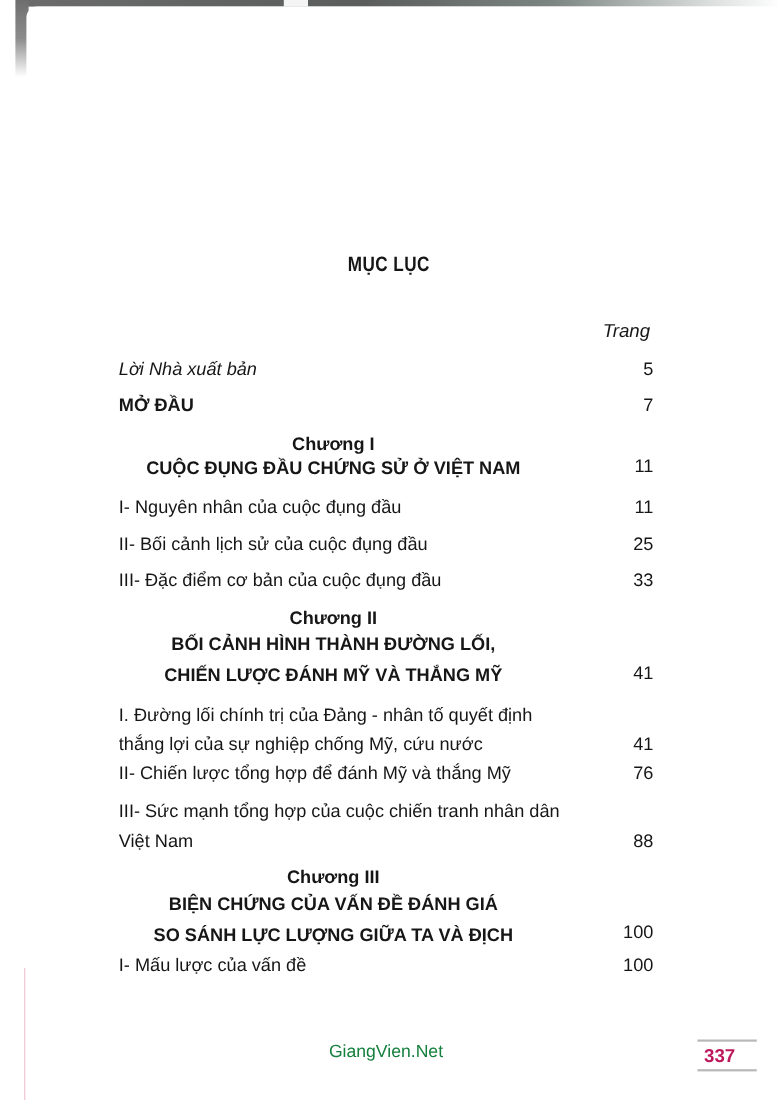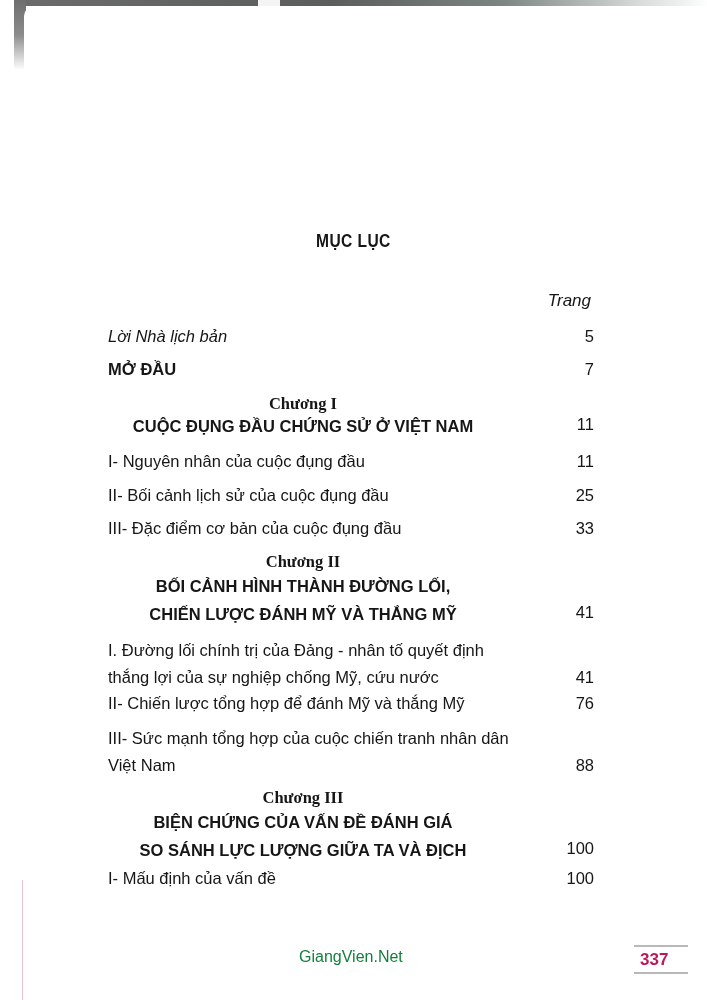--- a/index.html
+++ b/index.html
@@ -102,21 +102,20 @@
     .row.bold .label { font-weight: bold; }
 
     .chapter-label {
       position: absolute;
       left: 108px;
       width: 390px;
       text-align: center;
       font-weight: bold;
       font-size: 16.5px;
       line-height: 22px;
-      font-family: Liberation Serif, serif;
     }
     .chapter-title {
       position: absolute;
       left: 108px;
       width: 486px;
       font-weight: bold;
       font-size: 16.5px;
       line-height: 28px;
     }
     .chapter-title .title-lines {
@@ -172,21 +171,21 @@
 <div class="scan-top-edge"></div>
 <div class="scan-top-gap"></div>
 <div class="scan-left-edge"></div>
 <div class="page"></div>
 <div class="margin-line"></div>
 
 <div class="toc-title">MỤC LỤC</div>
 <div class="col-head">Trang</div>
 
 <div class="row italic" style="top:325px;">
-  <span class="label">Lời Nhà lịch bản</span>
+  <span class="label">Lời Nhà xuất bản</span>
   <span class="page-num">5</span>
 </div>
 <div class="row bold" style="top:358px;">
   <span class="label">MỞ ĐẦU</span>
   <span class="page-num">7</span>
 </div>
 
 <div class="chapter-label" style="top:393px;">Chương I</div>
 <div class="chapter-title" style="top:412px;">
   <span class="title-lines">
@@ -230,21 +229,21 @@
 
 <div class="chapter-label" style="top:787px;">Chương III</div>
 <div class="chapter-title" style="top:808px;">
   <span class="title-lines">
     <span class="title-line">BIỆN CHỨNG CỦA VẤN ĐỀ ĐÁNH GIÁ</span>
     <span class="title-line">SO SÁNH LỰC LƯỢNG GIỮA TA VÀ ĐỊCH</span>
   </span>
   <span class="page-num">100</span>
 </div>
 <div class="row" style="top:867px;">
-  <span class="label">I- Mấu định của vấn đề</span>
+  <span class="label">I- Mấu lược của vấn đề</span>
   <span class="page-num">100</span>
 </div>
 
 <div class="watermark">GiangVien.Net</div>
 <div class="folio">
   <div class="rule top"></div>
   <div class="num">337</div>
   <div class="rule bottom"></div>
 </div>
 

